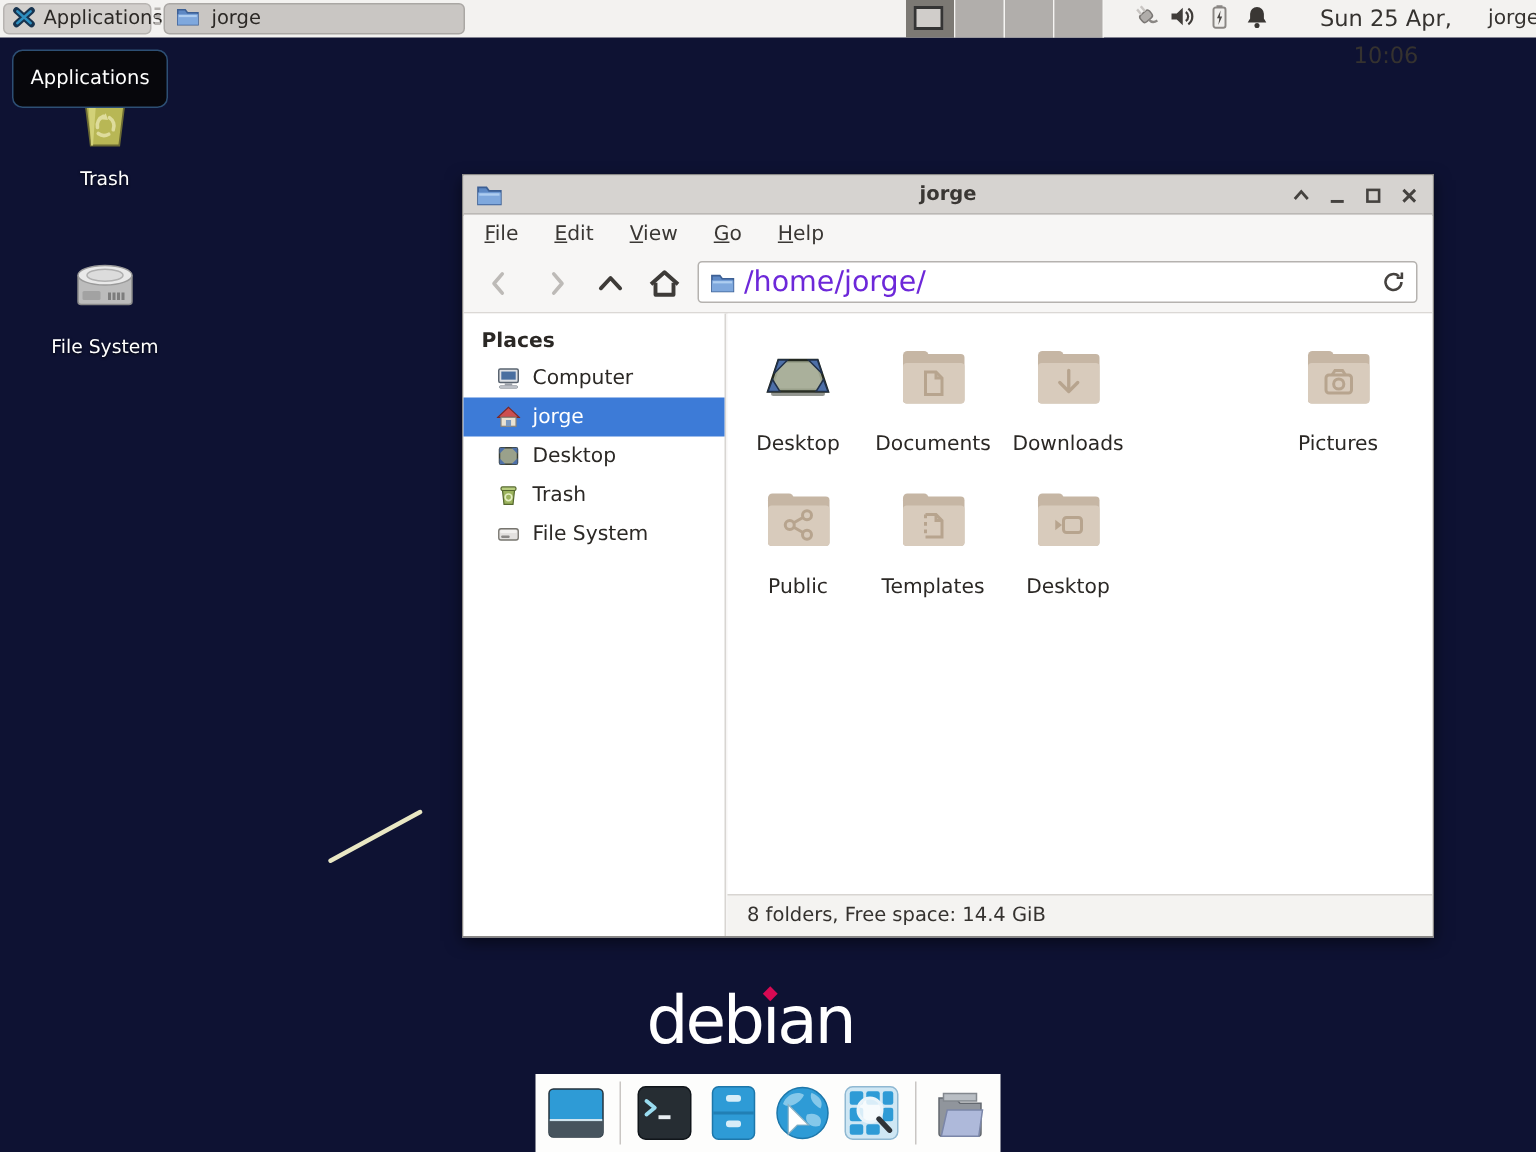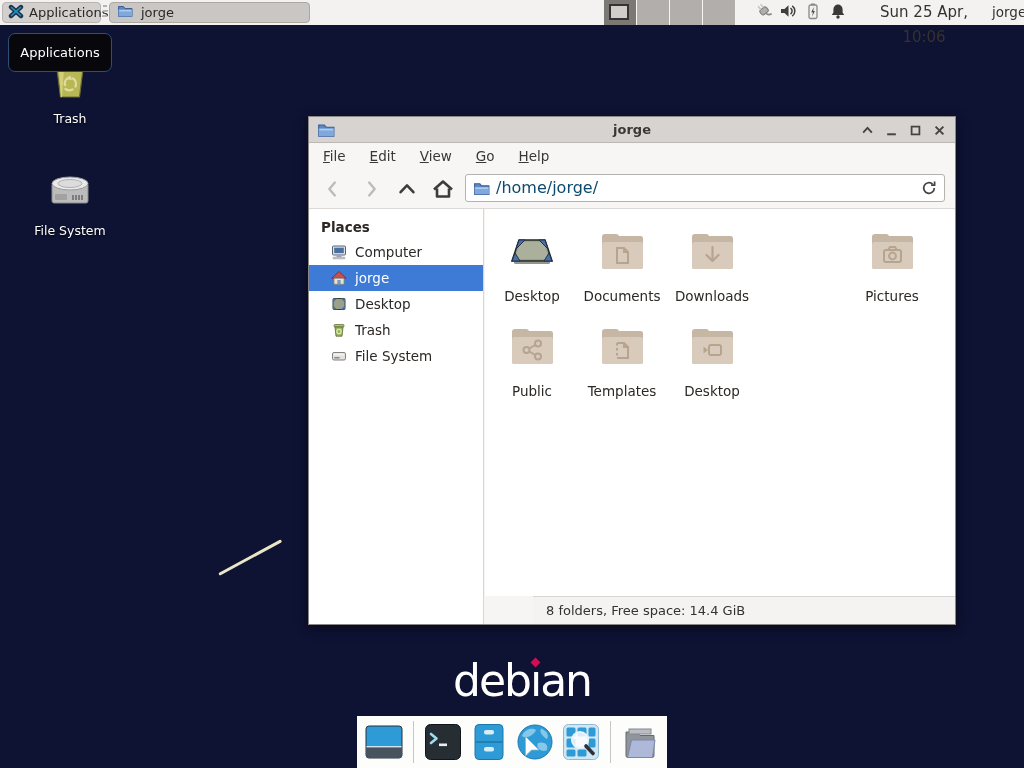--- a/index.html
+++ b/index.html
@@ -38,21 +38,21 @@
   .dicon .lbl { margin-top:7px; font-size:12.5px; color:#ffffff; text-shadow:0 1px 2px rgba(0,0,0,.85); }
   #dicon-trash { left:22px; top:56px; }
   #dicon-fs    { left:22px; top:168px; }
   #dicon-home  { left:22px; top:288px; }
 
   
   .cursor-line { position:absolute; left:219px; top:573px; width:71px; height:3px; background:#e9e7c4;
                  border-radius:2px; transform:rotate(-28.5deg); transform-origin:left center; z-index:2; }
 
   
-  .debian { position:absolute; left:431px; top:656px; width:160px; text-align:right; color:#ffffff;
+  .debian { position:absolute; left:431px; top:656px; width:160px; text-align:left; color:#ffffff;
             font-size:44px; letter-spacing:-2px; line-height:50px; z-index:1; }
   .deb-i { position:relative; display:inline-block; }
   .deb-dot { position:absolute; left:2px; top:3px; width:7px; height:7px; background:#d70a53; transform:rotate(45deg); }
 
   
   .window { position:absolute; left:308px; top:116px; width:648px; height:509px; background:#f6f5f4;
             border:1px solid #8a8886; box-shadow:0 3px 10px rgba(0,0,0,.55); z-index:10; }
   .titlebar { position:absolute; left:0; top:0; right:0; height:26px; background:#d6d3d0; border-bottom:1px solid #bbb8b5;
               display:flex; align-items:center; }
   .titlebar .t-icon { position:absolute; left:8px; top:4px; width:18px; height:18px; }
@@ -62,39 +62,39 @@
 
   .menubar { position:absolute; left:0; top:27px; right:0; height:24px; background:#f7f6f5; display:flex; padding-left:2px; }
   .menu-item { padding:0 12px; line-height:24px; font-size:13.5px; color:#3a3734; }
   .menu-item .mn { text-decoration:underline; }
 
   .wtoolbar { position:absolute; left:0; top:51px; right:0; height:41px; background:#f7f6f5; border-bottom:1px solid #dbd8d5; }
   .tb-btn { position:absolute; top:7px; width:27px; height:27px; display:flex; align-items:center; justify-content:center; border-radius:3px; }
   .path-field { position:absolute; left:156px; top:6px; width:480px; height:28px; background:#ffffff;
                 border:1px solid #b5b2af; border-radius:3px; }
   .path-field .pf-icon { position:absolute; left:7px; top:5px; width:17px; height:17px; }
-  .path-field .pf-text { position:absolute; left:30px; top:0; line-height:26px; font-size:16px; color:#0c4a6e; }
+  .path-field .pf-text { position:absolute; left:30px; top:0; line-height:26px; font-size:19px; color:#6d28d9; }
   .path-field .pf-reload { position:absolute; right:6px; top:4px; width:18px; height:18px; }
 
   .sidebar { position:absolute; left:0; top:92px; width:175px; bottom:0; background:#ffffff;
              border-right:1px solid #d8d5d2; padding-top:6px; }
   .sb-heading { height:24px; line-height:24px; padding-left:12px; font-size:13.5px; font-weight:bold; color:#2b2825; }
   .sb-row { height:26px; display:flex; align-items:center; padding-left:22px; gap:8px; font-size:13.5px; color:#2b2825; }
   .sb-row.selected { background:#3d7bd7; color:#ffffff; }
   .sb-row .sb-ic { width:16px; height:16px; flex:0 0 16px; }
   .sb-heading.devices { margin-top:8px; }
 
   .filepane { position:absolute; left:176px; top:92px; right:0; bottom:28px; background:#ffffff; overflow:hidden; }
   .fcell { position:absolute; width:90px; text-align:center; }
   .fcell .fic { width:48px; height:48px; margin:0 auto; }
   .fcell .flbl { margin-top:13px; font-size:13.5px; color:#2b2825; }
   .row1 { top:18px; } .row2 { top:113px; }
 
   .statusbar { position:absolute; left:176px; right:0; bottom:0; height:28px; background:#f4f3f1;
-               border-top:1px solid #d8d5d2; line-height:27px; padding-left:13px; font-size:13px; color:#35322f;margin-left:48px; }
+               border-top:1px solid #d8d5d2; line-height:27px; padding-left:13px; font-size:13px; color:#35322f; }
 
   
   .dock { position:absolute; left:357px; top:716px; width:310px; height:52px; background:#fdfdfc;
           display:flex; align-items:center; padding:0 8px; gap:8px; z-index:30; }
   .dock .d-ic { width:38px; height:38px; }
   .dock .d-sep { width:1px; height:42px; background:#c9c6c3; margin:0 2px; }
 </style>
 </head>
 <body>
 

